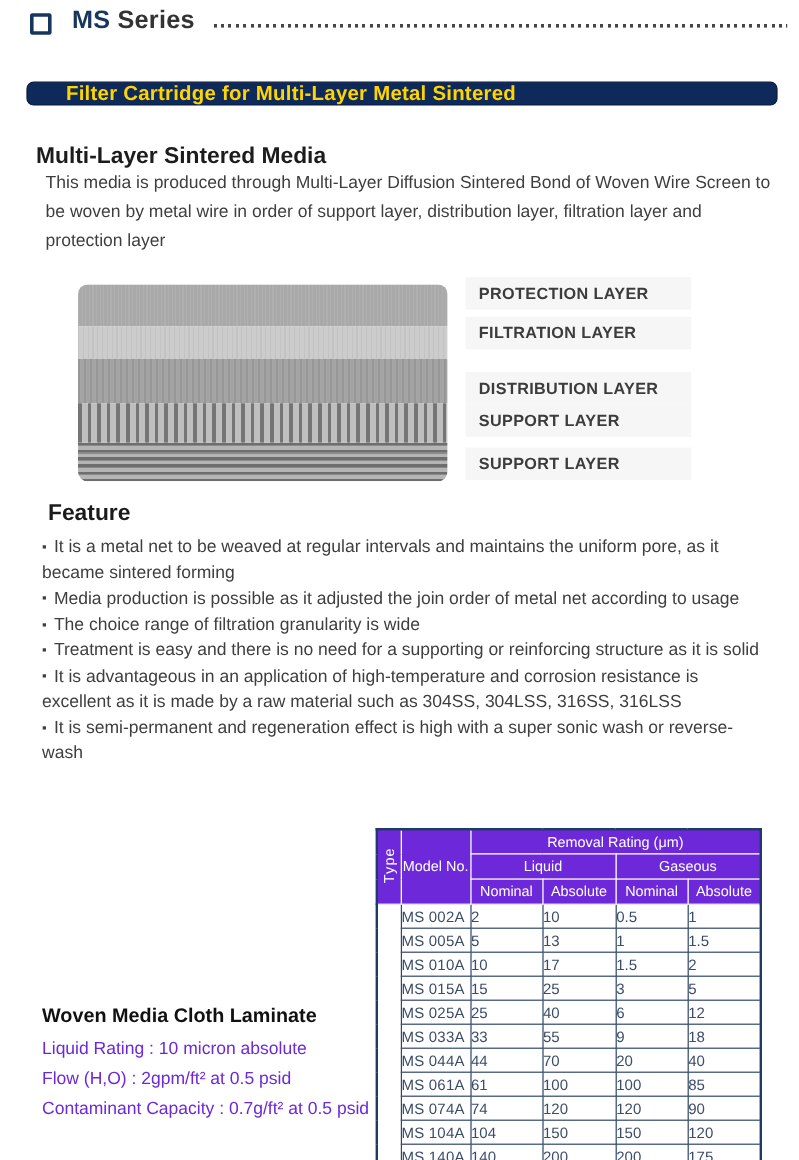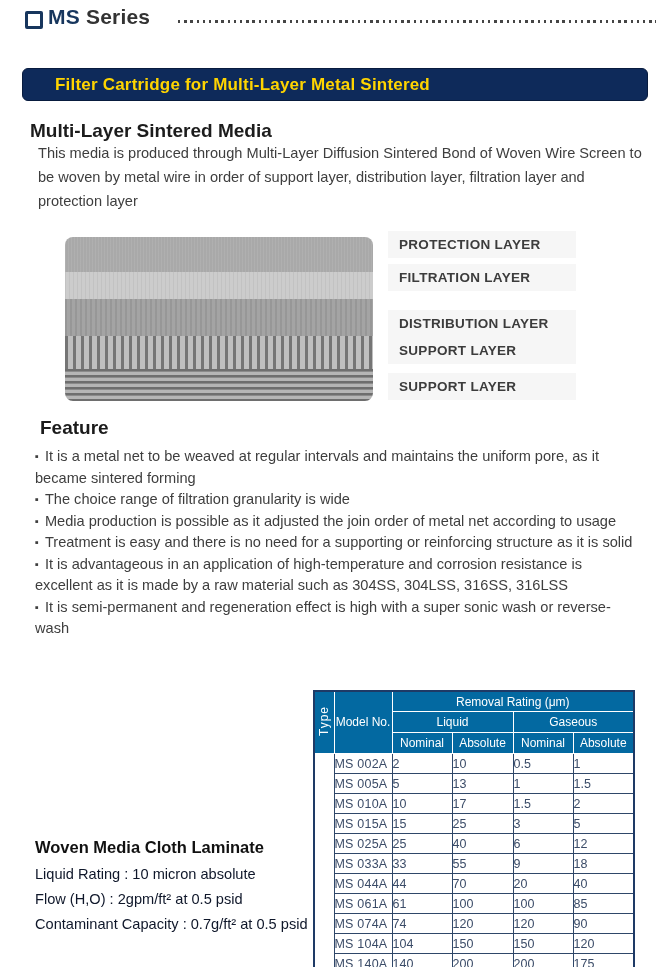--- a/index.html
+++ b/index.html
@@ -5,30 +5,30 @@
   html,body{margin:0;padding:0;background:#ffffff;}
   #page{
     position:relative;width:666px;height:967px;background:#fff;overflow:hidden;
     font-family:"Liberation Sans",sans-serif;color:#3e3e3e;
   }
   
   .series-box-icon{
     position:absolute;left:25px;top:11px;width:12px;height:12px;
     border:3px solid #17365d;border-radius:2px;
   }
-  .page-title{position:absolute;left:48px;top:5px;font-size:21px;font-weight:bold;letter-spacing:.2px;}
+  .page-title{position:absolute;left:60px;top:5px;font-size:21px;font-weight:bold;letter-spacing:.2px;}
   .page-title .ms{color:#17365d;}
   .page-title .series{color:#333333;}
   .dotted-leader{
     position:absolute;left:178px;top:20px;width:478px;height:3px;
     background:repeating-linear-gradient(90deg,#454545 0 2.5px,transparent 2.5px 6.2px);
   }
   
   .banner{
-    position:absolute;left:22px;top:68px;width:626px;height:33px;
+    position:absolute;left:22px;top:68px;width:626px;height:20px;
     background:#0e2a5a;border:1px solid #081b3e;border-radius:6px;
     box-sizing:border-box;display:flex;align-items:center;
   }
   .banner span{color:#ffd400;font-size:17px;font-weight:bold;padding-left:32px;letter-spacing:.2px;}
   
   .media-heading{position:absolute;left:30px;top:120px;font-size:19px;font-weight:bold;color:#1c1c1c;}
   .media-body{position:absolute;left:38px;top:141px;width:612px;font-size:14.6px;line-height:24px;color:#3e3e3e;}
   
   .mesh{position:absolute;left:65px;top:237px;width:308px;height:164px;border-radius:8px;overflow:hidden;}
   .mesh .band{width:100%;}
@@ -47,26 +47,26 @@
     position:absolute;left:388px;width:188px;height:27px;background:#f6f6f6;
     display:flex;align-items:center;padding-left:11px;box-sizing:border-box;
     font-size:13.5px;font-weight:bold;color:#3c3c3c;letter-spacing:.3px;
   }
   
   .feature-heading{position:absolute;left:40px;top:417px;font-size:19px;font-weight:bold;color:#1b1b1b;}
   .feature-list{position:absolute;left:35px;top:446px;width:604px;font-size:14.6px;line-height:21.5px;color:#3e3e3e;}
   .feature-item::before{content:"▪";font-size:11px;margin-right:6px;vertical-align:1px;color:#3e3e3e;}
   
   .laminate-heading{position:absolute;left:35px;top:838px;font-size:16.5px;font-weight:bold;color:#111;}
-  .laminate-specs{position:absolute;left:35px;top:862px;font-size:14.6px;line-height:25px;color:#0f172a;}
+  .laminate-specs{position:absolute;left:35px;top:862px;font-size:14.6px;line-height:25px;color:#6d28d9;}
   
   .spec-table-wrap{position:absolute;left:313px;top:690px;}
   table.spec{border-collapse:collapse;table-layout:fixed;width:320px;border:2px solid #1e3a66;}
   table.spec th{
-    background:#0369a1;color:#ffffff;font-weight:normal;border:1px solid #ffffff;
+    background:#6d28d9;color:#ffffff;font-weight:normal;border:1px solid #ffffff;
     font-size:12px;padding:0;text-align:center;
   }
   th.group-th{height:19px;font-size:12.5px;}
   th.sub-th{height:20px;font-size:13px;margin-left:36px;}
   th.leaf-th{height:20px;font-size:11.5px;margin-top:24px;}
   th.model-th{font-size:13px;line-height:15px;}
   table.spec td{
     border:1px solid #2f4769;color:#3b4c68;
     font-size:12.5px;height:19px;padding:0;background:#fff;
   }
@@ -109,22 +109,22 @@
 
   <div class="layer-label" style="top:231px">PROTECTION LAYER</div>
   <div class="layer-label" style="top:264px">FILTRATION LAYER</div>
   <div class="layer-label" style="top:310px">DISTRIBUTION LAYER</div>
   <div class="layer-label" style="top:337px">SUPPORT LAYER</div>
   <div class="layer-label" style="top:373px">SUPPORT LAYER</div>
 
   <div class="feature-heading">Feature</div>
   <div class="feature-list">
     <div class="feature-item">It is a metal net to be weaved at regular intervals and maintains the uniform pore, as it became sintered forming</div>
+    <div class="feature-item">Media production is possible as it adjusted the join order of metal net according to usage</div>
     <div class="feature-item">The choice range of filtration granularity is wide</div>
-    <div class="feature-item">Media production is possible as it adjusted the join order of metal net according to usage</div>
     <div class="feature-item">Treatment is easy and there is no need for a supporting or reinforcing structure as it is solid</div>
     <div class="feature-item">It is advantageous in an application of high-temperature and corrosion resistance is excellent as it is made by a raw material such as 304SS, 304LSS, 316SS, 316LSS</div>
     <div class="feature-item">It is semi-permanent and regeneration effect is high with a super sonic wash or reverse-wash</div>
   </div>
 
   <div class="laminate-heading">Woven Media Cloth Laminate</div>
   <div class="laminate-specs">
     <div>Liquid Rating : 10 micron absolute</div>
     <div>Flow (H,O) : 2gpm/ft² at 0.5 psid</div>
     <div>Contaminant Capacity : 0.7g/ft² at 0.5 psid</div>

